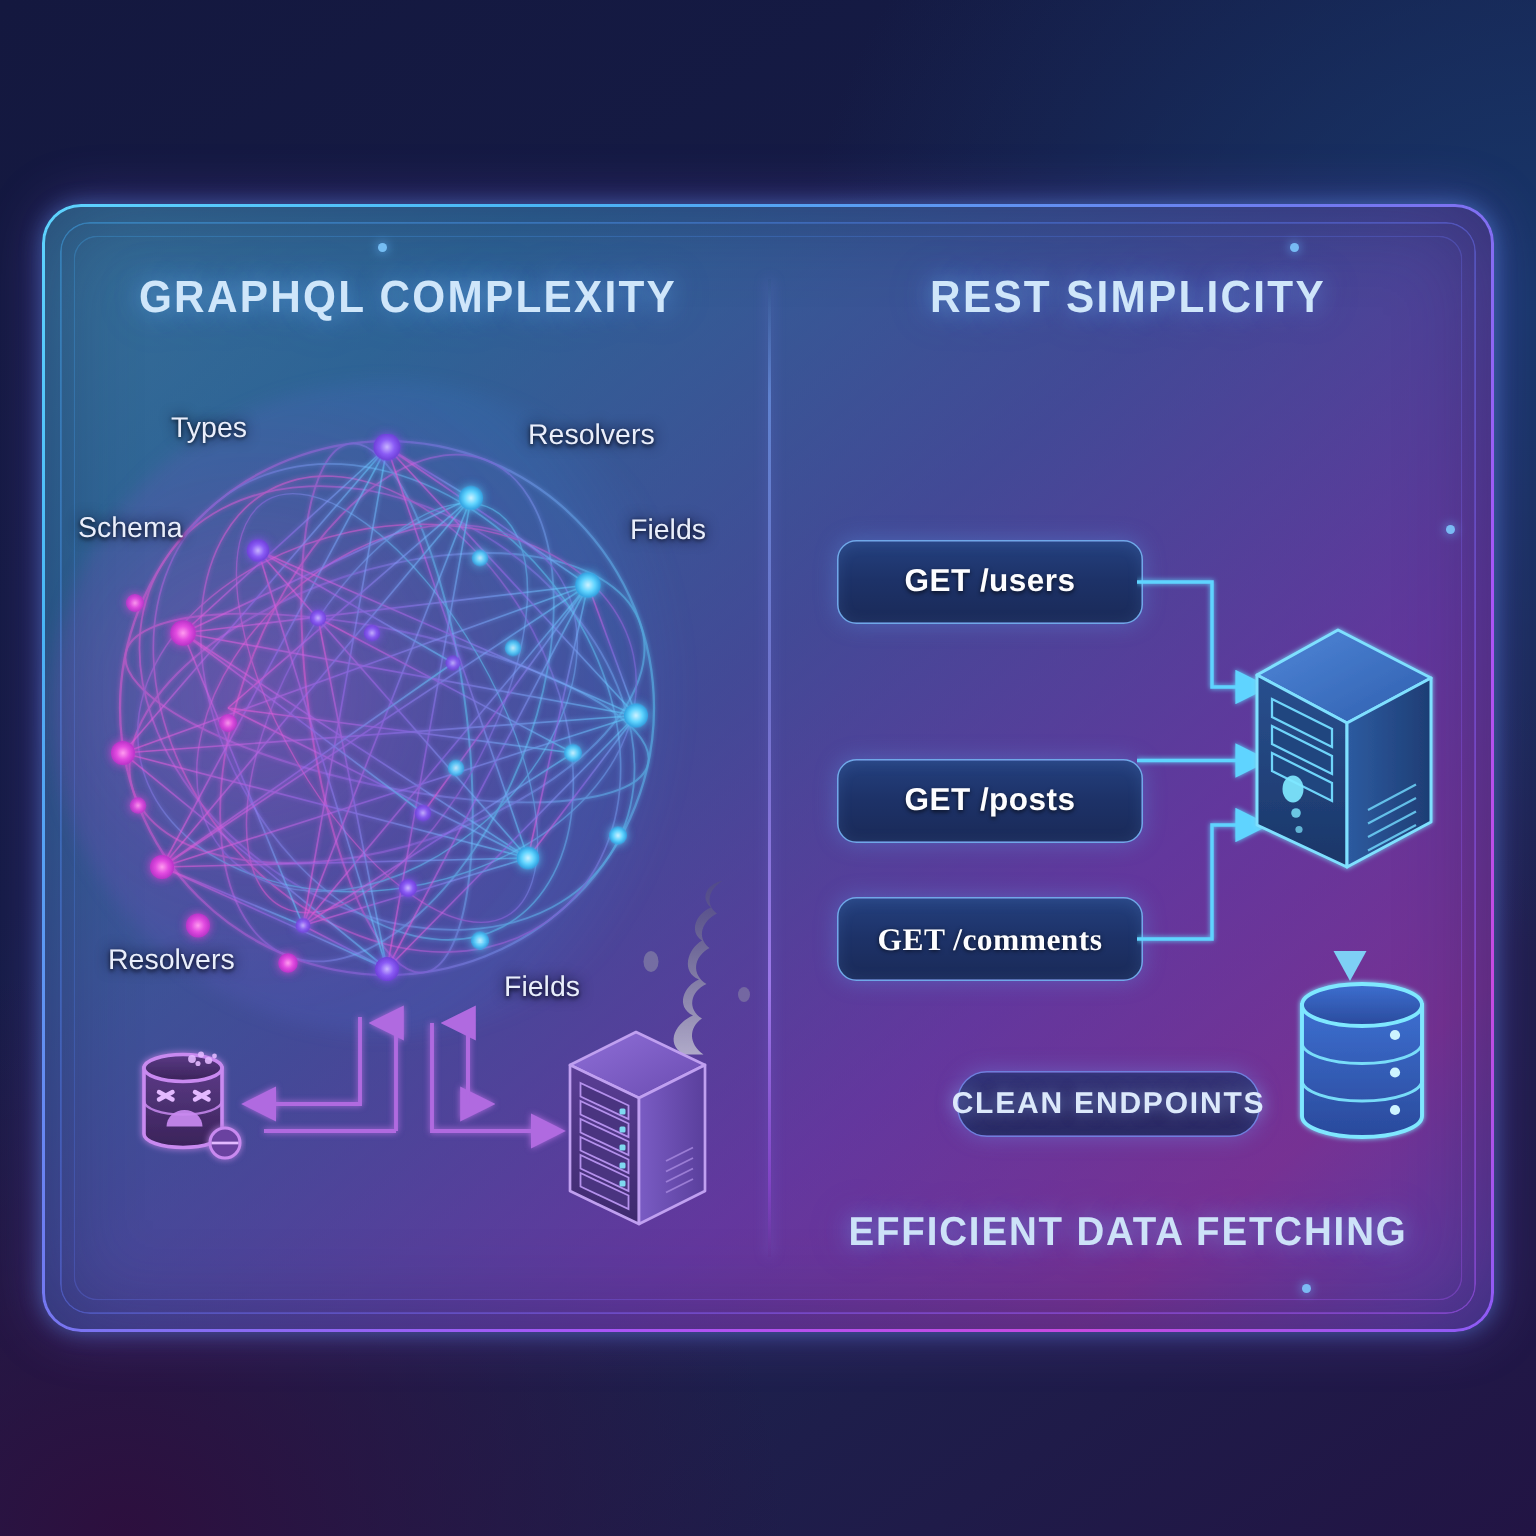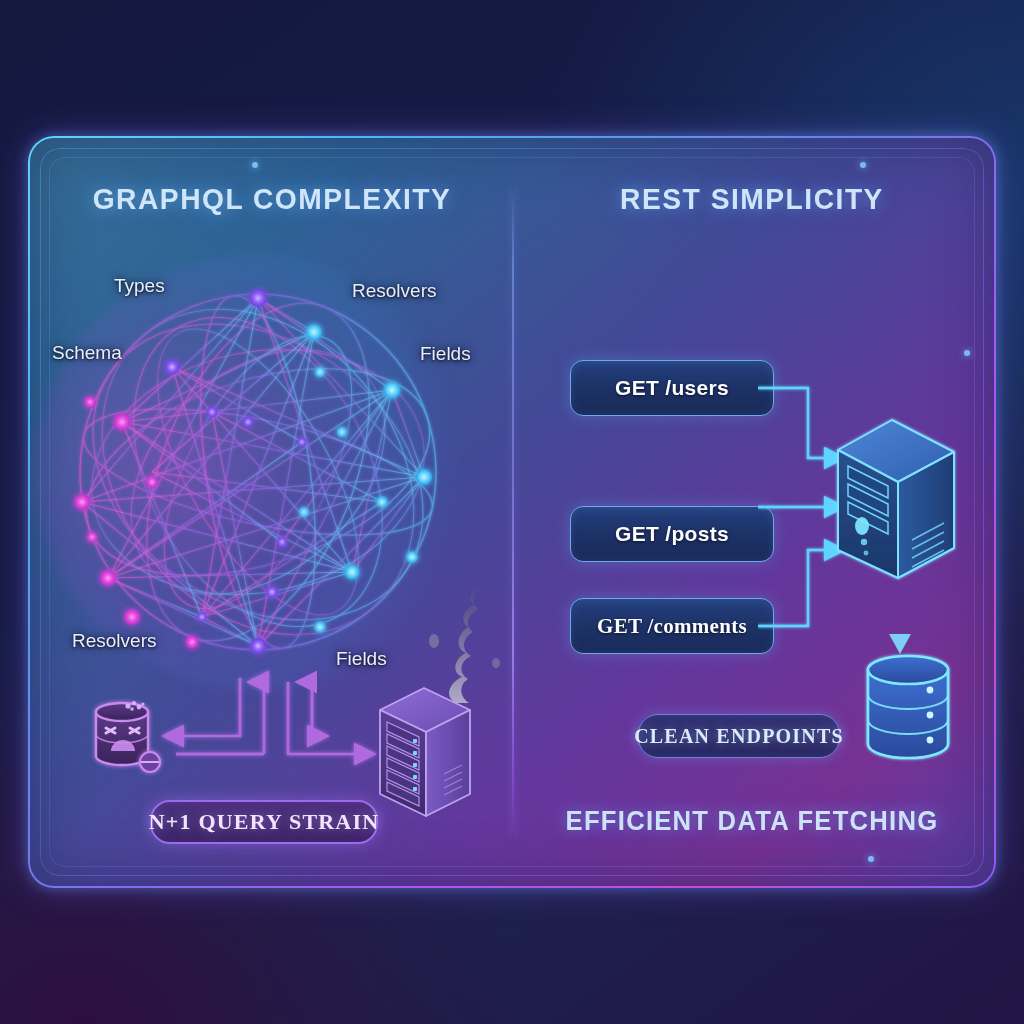--- a/index.html
+++ b/index.html
@@ -87,21 +87,21 @@
 
   
   .sad-db  { position:absolute; left:88px; top:694px; width:76px; height:86px; }
   .flow-arrows { position:absolute; left:140px; top:660px; width:260px; height:130px; }
   .smoke-stack { position:absolute; left:410px; top:585px; width:110px; height:120px; }
   .rack-purple { position:absolute; left:372px; top:682px; width:106px; height:140px; }
 
   .badge {
     position:absolute; display:flex; align-items:center; justify-content:center;
     border-radius:20px; font-weight:700; font-stretch:condensed;
-    font-family:Liberation Serif, serif;
+    font-family:Liberation Sans, sans-serif;
     letter-spacing:1.2px; white-space:nowrap;
   }
   #badge-n1 {
     left:150px; top:800px; width:228px; height:44px; font-size:22px;
     color:#f0e4ff; border:2px solid #9b6ce8;
     background:linear-gradient(180deg, rgba(70,40,110,.72), rgba(48,26,82,.8));
     box-shadow:0 0 16px rgba(155,108,232,.5), inset 0 0 18px rgba(120,70,190,.3);
     text-shadow:0 0 11px rgba(200,160,255,.6);
   }
 
@@ -109,21 +109,20 @@
   .pill {
     position:absolute; display:flex; align-items:center; justify-content:center;
     width:204px; height:56px; border-radius:13px;
     border:1.8px solid #6fa8e8;
     background:linear-gradient(180deg,#24407e 0%,#1d3268 48%,#1a2a58 100%);
     color:#fdfdff; font-size:21px; font-weight:700; font-stretch:condensed;
     font-family:"Liberation Sans Narrow","Liberation Sans",sans-serif;
     letter-spacing:.3px; white-space:nowrap;
     box-shadow:0 0 15px rgba(90,150,230,.40), inset 0 1px 10px rgba(120,180,255,.14);
     text-shadow:0 1px 3px rgba(0,0,0,.65);
-    margin-left:12px;
   }
   #pill-0 { left:558px; top:360px; }
   #pill-1 { left:558px; top:506px; }
   #pill-2 { left:558px; top:598px;font-family:Liberation Serif, serif; }
 
   .rest-arrows { position:absolute; left:758px; top:350px; width:110px; height:300px; }
   .server-cyan { position:absolute; left:828px; top:412px; width:136px; height:180px; }
   .down-arrow  { position:absolute; left:880px; top:588px; width:40px; height:70px; }
   .db-cyan     { position:absolute; left:858px; top:650px; width:100px; height:118px; }
 
@@ -424,21 +423,20 @@
       <rect x="41" y="105" width="4" height="4" rx="1"></rect>
     </g>
     <g stroke="#a88ae0" stroke-width="1.3" opacity=".8">
       <path d="M72 92 L90 83"></path>
         <path d="M72 99 L90 90"></path>
       <path d="M72 106 L90 97"></path>
         <path d="M72 113 L90 104"></path>
     </g>
   </svg>
 
-  <div class="badge" id="badge-n1">N+1 QUERY STRAIN</div>
 
   <div class="pill" id="pill-0">GET /users</div>
   <div class="pill" id="pill-1">GET /posts</div>
   <div class="pill" id="pill-2">GET /comments</div>
 
   <svg class="rest-arrows" viewBox="0 0 110 300">
     <defs>
       <marker id="aC" markerWidth="10" markerHeight="10" refX="8" refY="5" orient="auto">
         <path d="M0 0 L10 5 L0 10 z" fill="#5fd4ff"></path>
       </marker>

